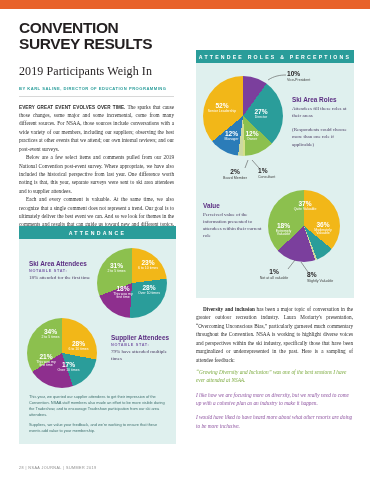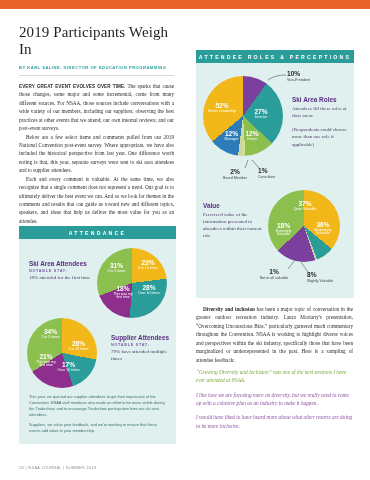--- a/index.html
+++ b/index.html
@@ -21,23 +21,23 @@
   .headline {
     font-family: "Liberation Sans", sans-serif;
     font-weight: bold;
     font-size: 15.5px;
     letter-spacing: -0.4px;
     color: #231f20;
     line-height: 1.05;
   }
   .subhead {
     font-family: "Liberation Serif", serif;
-    font-size: 15px;
+    font-size: 12px;
     color: #231f20;
-    margin-top: 4px;
+    margin-top: 11px;
     letter-spacing: 0.1px;
   }
   .byline {
     font-family: "Liberation Sans", sans-serif;
     font-weight: bold;
     font-size: 4.1px;
     letter-spacing: 0.5px;
     color: #2a9d9a;
     margin-top: 7px;
     text-transform: uppercase;
@@ -209,20 +209,21 @@
 </style>
 </head>
 <body>
 
 <div class="page">
 
   <div class="topbar-orange"></div>
   <div class="topbar-white"></div>
 
   <div class="left-col">
+    <div class="headline">CONVENTION SURVEY RESULTS</div>
     <div class="subhead">2019 Participants Weigh In</div>
     <div class="byline">BY KARL SALINE, DIRECTOR OF EDUCATION PROGRAMMING</div>
     <div class="rule"></div>
 
     <div class="body-text">
       <p class="first"><span class="lead-in">EVERY GREAT EVENT EVOLVES OVER TIME.</span> <span>The sparks that cause those changes, some major and some incremental, come from many different sources. For NSAA, those sources include conversations with a wide variety of our members, including our suppliers; observing the best practices at other events that we attend; our own internal reviews; and our post-event surveys.</span></p>
       <p>Below are a few select items and comments pulled from our 2019 National Convention post-event survey. Where appropriate, we have also included the historical perspective from last year. One difference worth noting is that, this year, separate surveys were sent to ski area attendees and to supplier attendees.</p>
       <p>Each and every comment is valuable. At the same time, we also recognize that a single comment does not represent a trend. Our goal is to ultimately deliver the best event we can. And so we look for themes in the comments and results that can guide us toward new and different topics, speakers, and ideas that help us deliver the most value for you as an attendee.</p>
     </div>
   </div>

